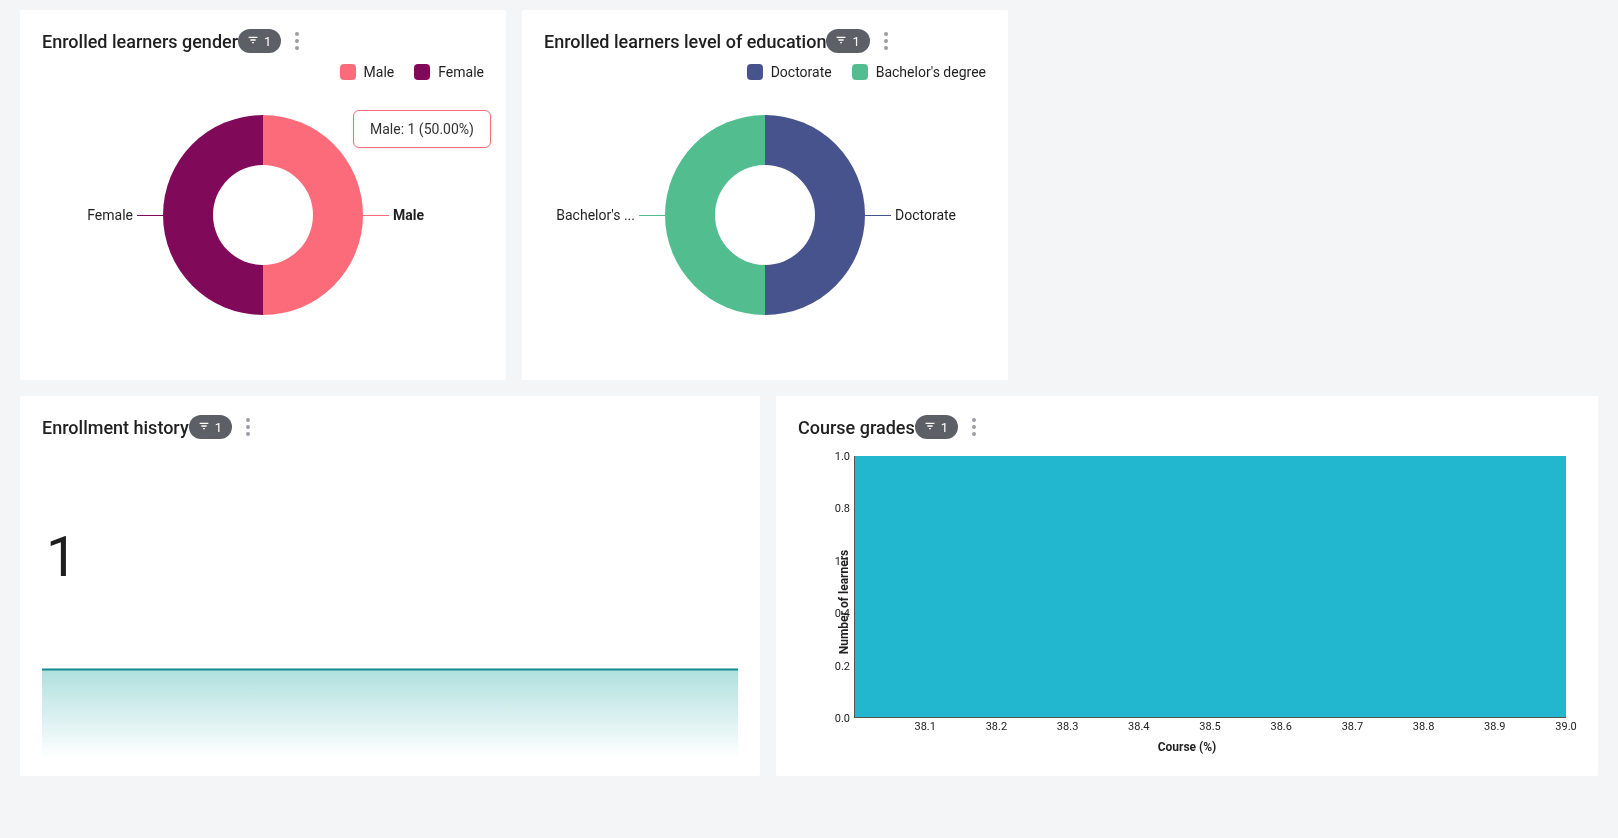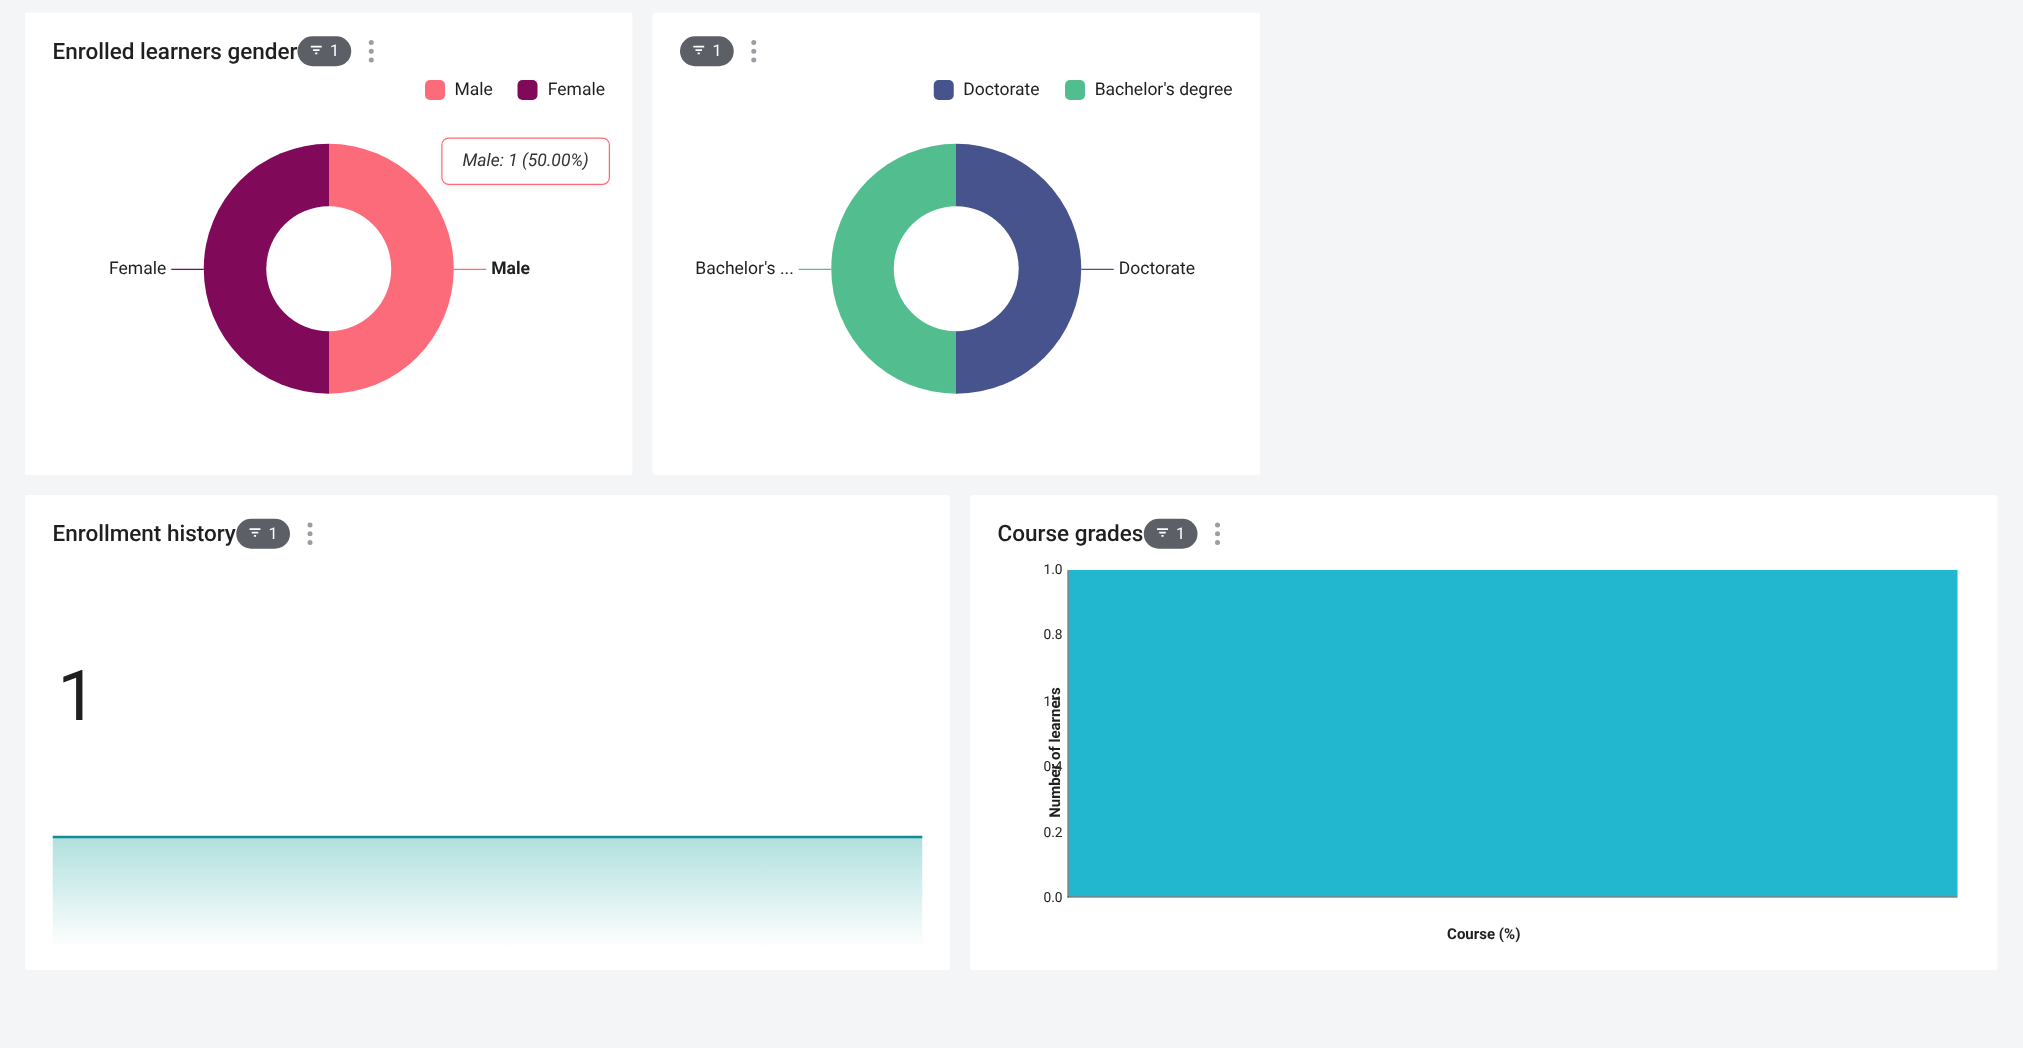--- a/index.html
+++ b/index.html
@@ -103,26 +103,27 @@
         <span class="swatch" style="background:var(--c-female)"></span>
         <span>Female</span>
       </span>
     </div>
     <div class="donut-zone">
       <span class="d-label left">Female</span>
       <span class="d-line left" style="background:var(--c-female)"></span>
       <div class="donut gender"></div>
       <span class="d-line right" style="background:var(--c-male)"></span>
       <span class="d-label right">Male</span>
-      <div class="tooltip" style="left:calc(50% + 90px);top:30px;font-style:italic;">Male: 1 (50.00%)</div>
+      <div class="tooltip" style="left:calc(50% + 90px);top:30px;">Male: 1 (50.00%)</div>
     </div>
   </div>
 
   <div class="card" style="width:486px;height:370px;">
     <div class="card-header">
+      <div class="card-title">Enrolled learners level of education</div>
       <div class="card-actions">
         <div class="filter-pill">
           <span>
             <svg viewBox="0 0 16 16" fill="none" stroke="#fff" stroke-width="1.6">
                 <path d="M3 5h10M5 8h6M7 11h2"></path>
               </svg>
           </span>
           <span>1</span>
         </div>
         <div class="kebab">
@@ -213,16 +214,28 @@
           <span class="y-tick" style="bottom: 0%; margin-left: 44px;">0.0</span>
           <span class="y-tick" style="bottom: 20%;">0.2</span>
           <span class="y-tick" style="bottom: 40%;">0.4</span>
           <span class="y-tick" style="bottom: 60%;">1.1</span>
           <span class="y-tick" style="bottom: 80%;">0.8</span>
           <span class="y-tick" style="bottom: 100%;">1.0</span>
         </div>
       <div class="plot-area">
         <div class="bar-fill" style="top:0;"></div>
       </div>
+      <div class="x-ticks" id="xTicks">
+          <span class="x-tick" style="left: 10%;">38.1</span>
+          <span class="x-tick" style="left: 20%;">38.2</span>
+          <span class="x-tick" style="left: 30%;">38.3</span>
+          <span class="x-tick" style="left: 40%;">38.4</span>
+          <span class="x-tick" style="left: 50%;">38.5</span>
+          <span class="x-tick" style="left: 60%;">38.6</span>
+          <span class="x-tick" style="left: 70%;">38.7</span>
+          <span class="x-tick" style="left: 80%;">38.8</span>
+          <span class="x-tick" style="left: 90%;">38.9</span>
+          <span class="x-tick" style="left: 100%;">39.0</span>
+        </div>
       <div class="x-axis-label">Course (%)</div>
     </div>
   </div>
 </div>
 
 </body></html>

